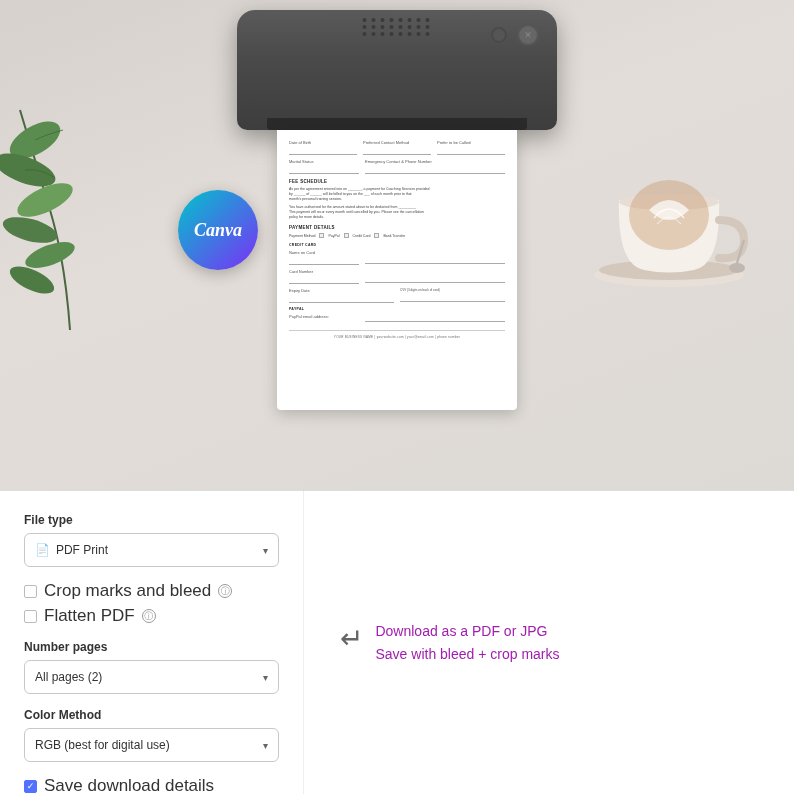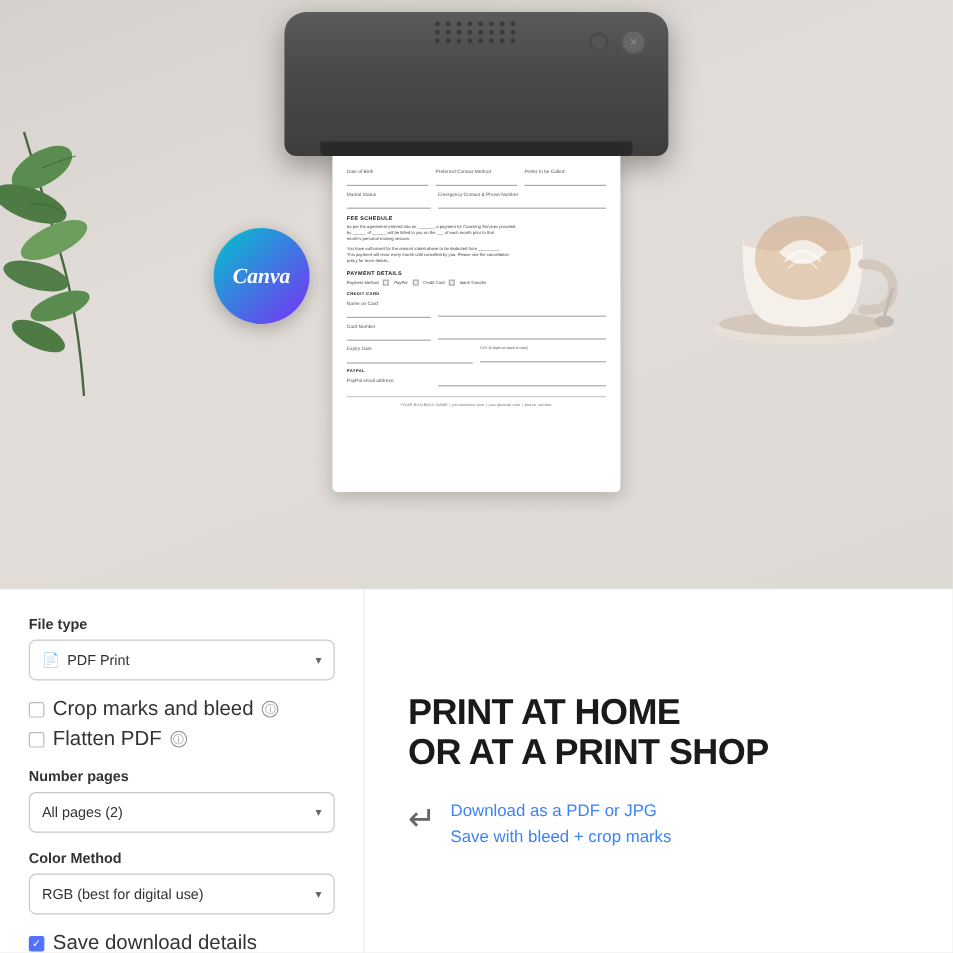--- a/index.html
+++ b/index.html
@@ -333,21 +333,21 @@
       align-items: flex-start;
       gap: 12px;
     }
     .arrow-icon {
       font-size: 28px;
       color: #666;
       margin-top: 2px;
     }
     .sub-text-block {
       font-size: 14px;
-      color: #3b82f6;
+      color: #a21caf;
       line-height: 1.6;
     }
   </style>
 </head>
 <body>
 
 <div class="top-section">
 
   <div class="leaf-left">
     <svg viewBox="0 0 160 280" class="leaf-svg">
@@ -568,24 +568,20 @@
     </div>
 
     <div class="checkbox-row">
       <div class="checkbox-input checked"></div>
       <span class="checkbox-text">Save download details</span>
     </div>
 
   </div>
 
   <div class="right-panel">
-    <div class="main-title">
-      <span>PRINT AT HOME</span><br>
-      <span>OR AT A PRINT SHOP</span>
-    </div>
     <div class="arrow-divider">
       <span class="arrow-icon">↵</span>
       <div class="sub-text-block">
         <span>Download as a PDF or JPG</span><br>
         <span>Save with bleed + crop marks</span>
       </div>
     </div>
   </div>
 
 </div>

